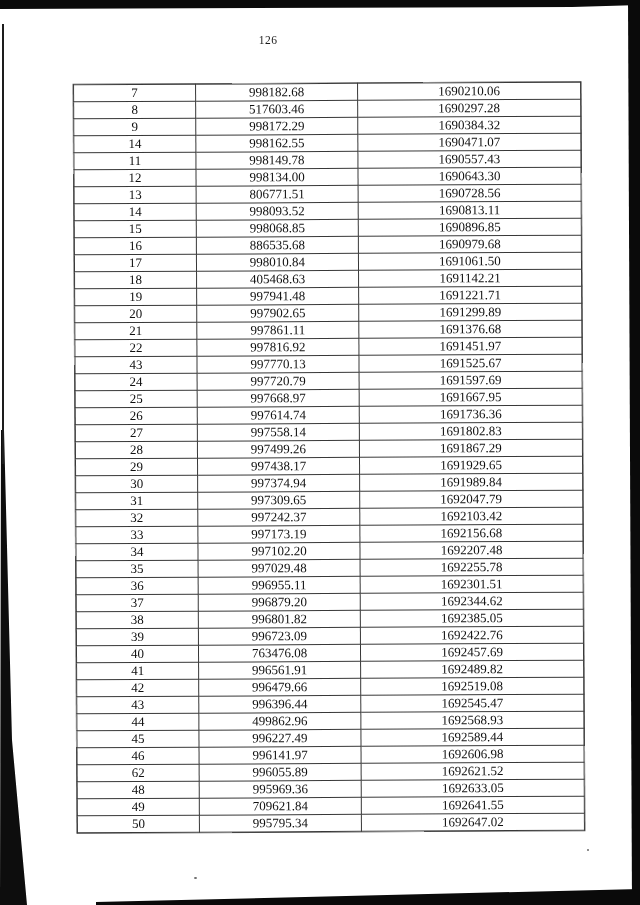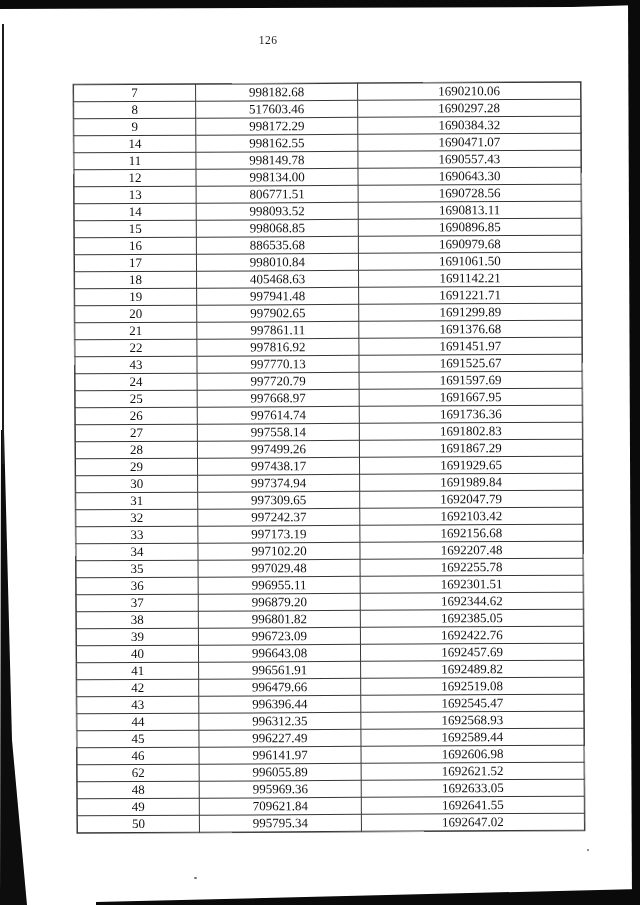--- a/index.html
+++ b/index.html
@@ -232,41 +232,41 @@
             <td>996801.82</td>
             <td>1692385.05</td>
           </tr>
           <tr>
             <td>39</td>
             <td>996723.09</td>
             <td>1692422.76</td>
           </tr>
           <tr>
             <td>40</td>
-            <td>996643.08</td>
+            <td>763476.08</td>
             <td>1692457.69</td>
           </tr>
           <tr>
             <td>41</td>
             <td>996561.91</td>
             <td>1692489.82</td>
           </tr>
           <tr>
             <td>42</td>
             <td>996479.66</td>
             <td>1692519.08</td>
           </tr>
           <tr>
             <td>43</td>
             <td>996396.44</td>
             <td>1692545.47</td>
           </tr>
           <tr>
             <td>44</td>
-            <td>996312.35</td>
+            <td>499862.96</td>
             <td>1692568.93</td>
           </tr>
           <tr>
             <td>45</td>
             <td>996227.49</td>
             <td>1692589.44</td>
           </tr>
           <tr>
             <td>46</td>
             <td>996141.97</td>

